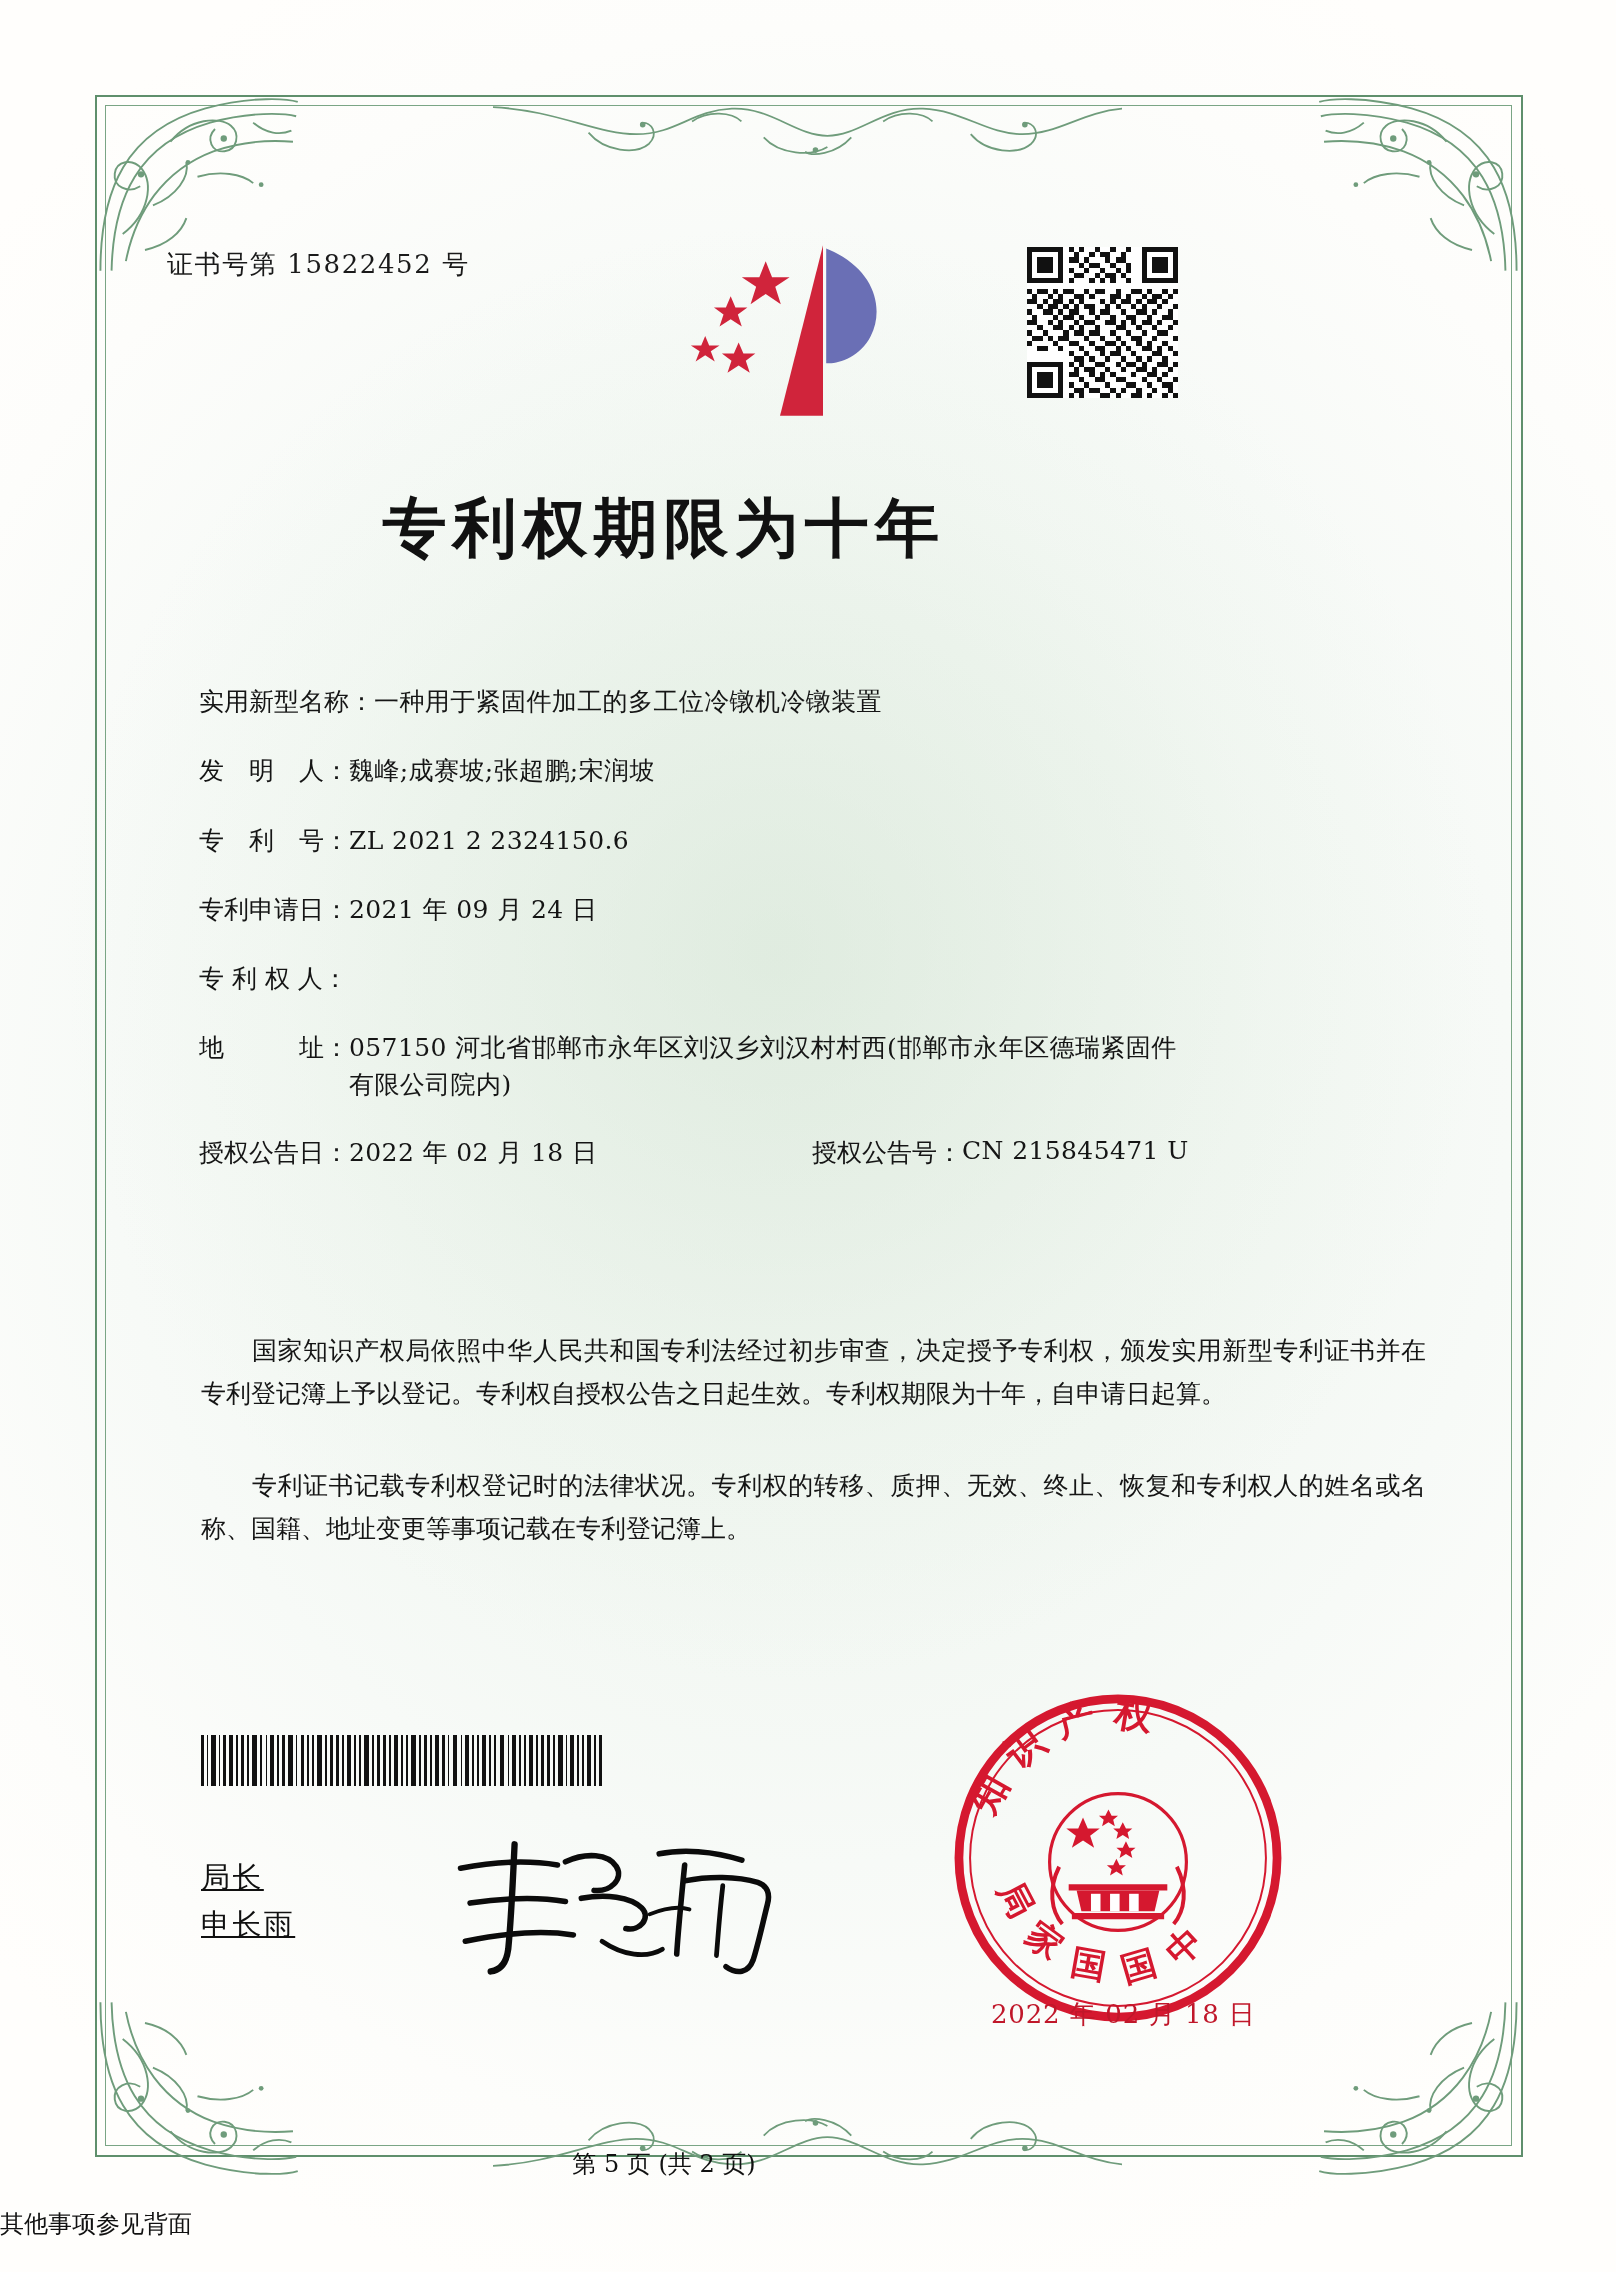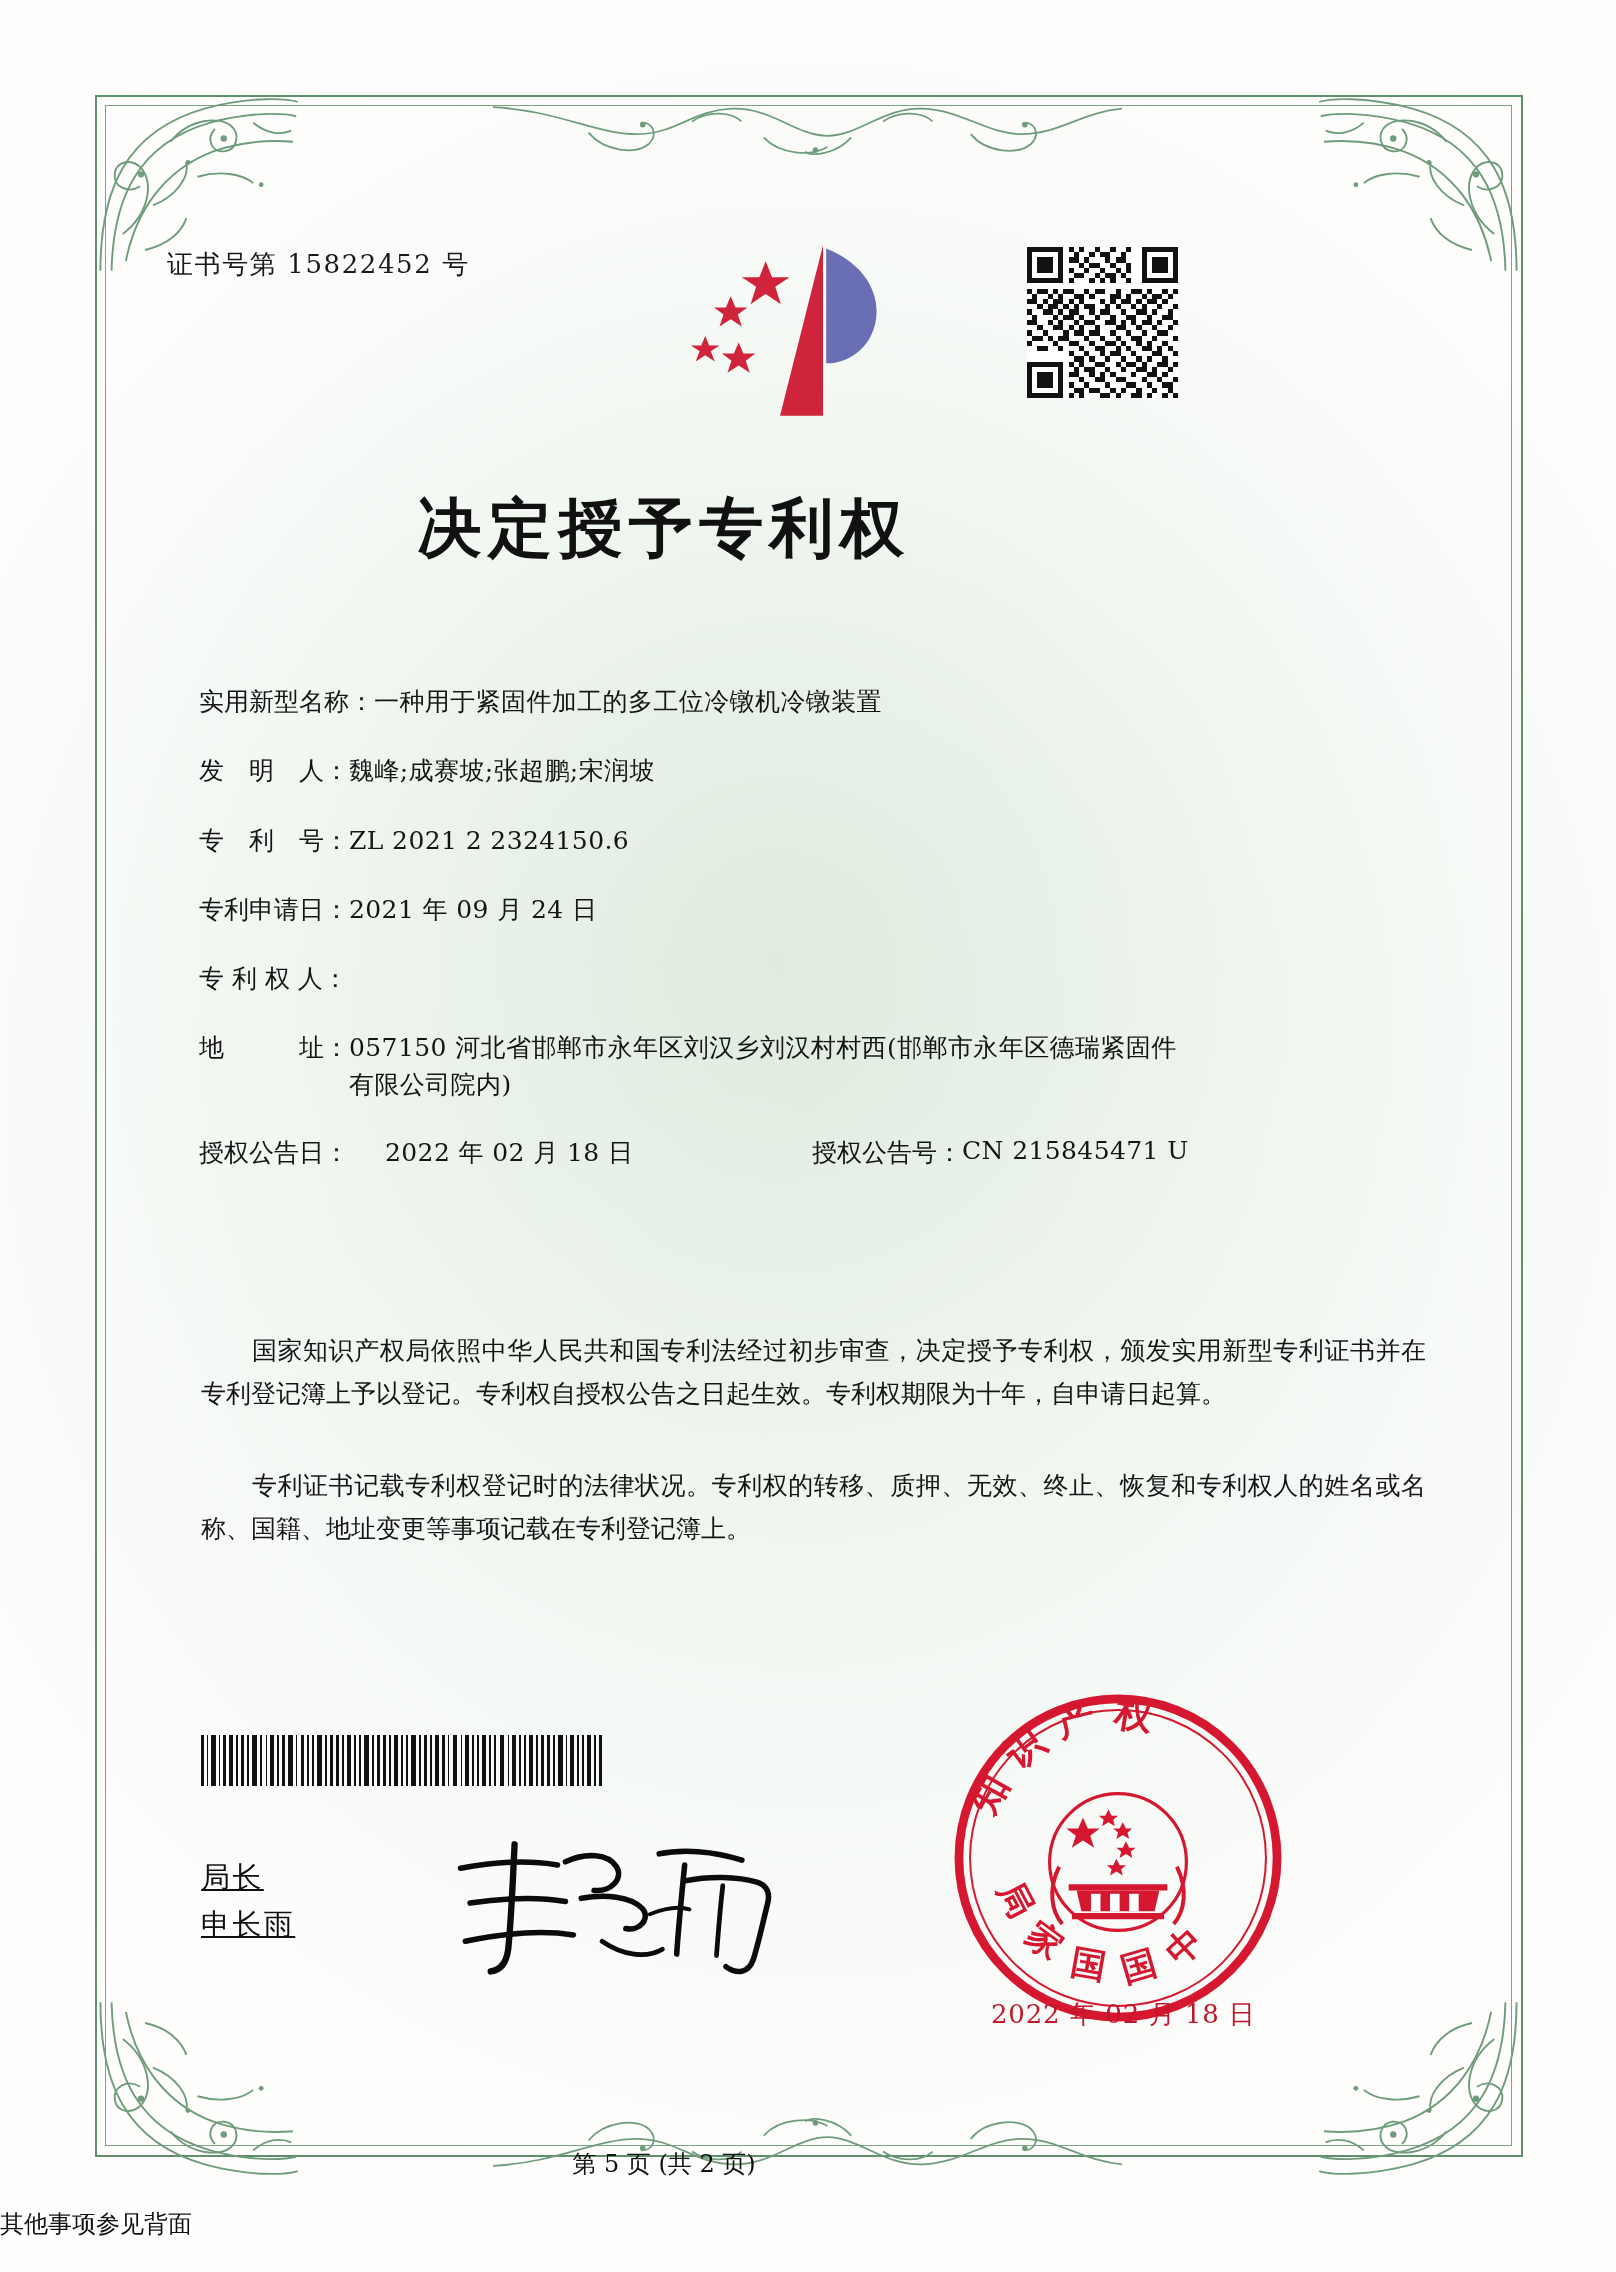--- a/index.html
+++ b/index.html
@@ -119,21 +119,21 @@
   }
   .flabel {
     flex: 0 0 auto;
     white-space: pre;
   }
   .fvalue {
     flex: 1 1 auto;
     letter-spacing: 0.4px;
   }
   .frow-split { display: flex; align-items: flex-start; margin-bottom: 24px; }
-  .split-left  { width: 613px; display: flex; gap: 36px; }
+  .split-left  { width: 613px; display: flex; }
   .split-right { display: flex; }
 
   .addr-value { max-width: 843px; }
 
   .para {
     position: absolute;
     left: 201px;
     width: 1225px;
     font-size: 25px;
     line-height: 1.72;
@@ -565,21 +565,21 @@
         <rect x="10" y="28" width="1" height="1"></rect>
         <rect x="14" y="28" width="2" height="1"></rect>
         <rect x="17" y="28" width="1" height="1"></rect>
         <rect x="20" y="28" width="2" height="1"></rect>
         <rect x="23" y="28" width="1" height="1"></rect>
         <rect x="26" y="28" width="1" height="1"></rect>
         <rect x="28" y="28" width="1" height="1"></rect>
     </g>
   </svg>
 
-  <div class="title">决定授予专利权</div>
+  <div class="title">专利权期限为十年</div>
 
   <div class="fields">
 
     <div class="frow">
       <span class="flabel">实用新型名称：</span>
       <span class="fvalue">一种用于紧固件加工的多工位冷镦机冷镦装置</span>
     </div>
 
     <div class="frow">
       <span class="flabel">发　明　人：</span>

